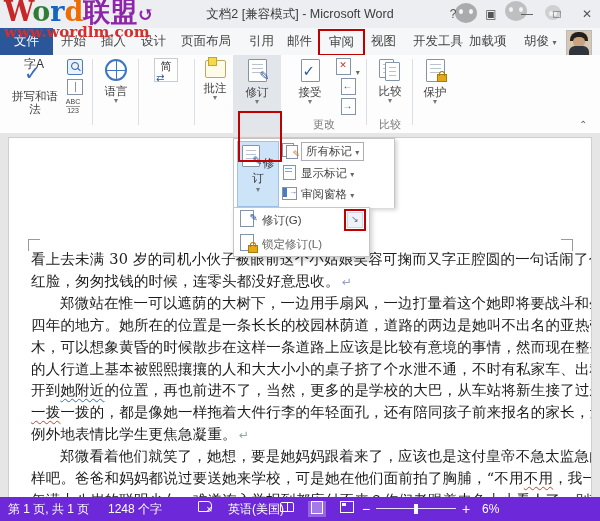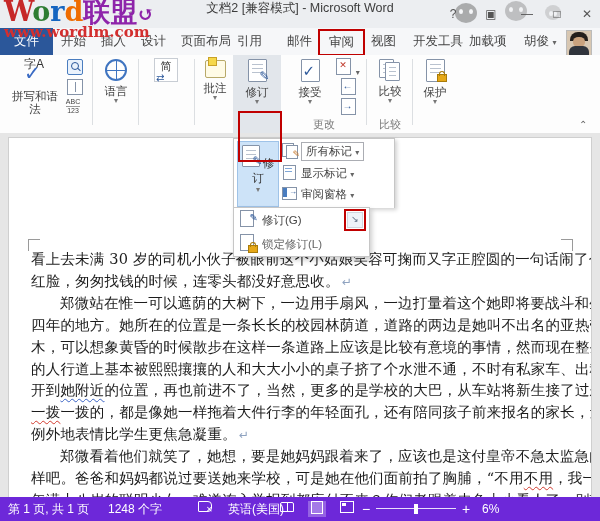--- a/index.html
+++ b/index.html
@@ -3,21 +3,21 @@
 <meta charset="utf-8">
 <style>
   html,body{margin:0;padding:0}
   body{width:600px;height:521px;position:relative;overflow:hidden;
        font-family:"Liberation Sans","DejaVu Sans",sans-serif;
        background:#e8eaed;-webkit-font-smoothing:antialiased}
   .abs{position:absolute}
 
   
   #titlebar{left:0;top:0;width:600px;height:28px;background:#eceef1;border-bottom:0;color:#454545}
-  #title-text{left:0;right:0;top:0;text-align:center;font-size:12.5px;color:#3c3c3c}
+  #title-text{left:0;right:0;top:6px;text-align:center;font-size:12.5px;color:#3c3c3c}
   .panda{width:22px;height:20px;border-radius:50%;background:#6a6a6a;opacity:.5}
   .panda:before{content:"";position:absolute;left:4px;top:6px;width:4px;height:5px;border-radius:50%;background:#fff}
   .panda:after{content:"";position:absolute;right:4px;top:6px;width:4px;height:5px;border-radius:50%;background:#fff}
   .winbtn{top:4px;width:26px;height:20px;text-align:center;font-size:12px;line-height:20px;color:#555}
   .qat-caret{top:8px;font-size:9px;color:#8a8a8a}
 
   
   #watermark{left:4px;top:-2px;z-index:60;pointer-events:none;line-height:1}
   #wm-line1{font-size:27px;font-weight:bold;letter-spacing:0px;font-family:"DejaVu Serif",serif}
   #wm-line1 .w{color:#c62828}#wm-line1 .o{color:#2e7d32}#wm-line1 .r{color:#1565c0}#wm-line1 .d{color:#ef6c00}
@@ -129,21 +129,21 @@
   <div id="wm-line2">www.wordlm.com</div>
 </div>
 
 <div class="abs" id="tabrow">
   <div id="tabs">
       <div class="tab file" style="left: 0px;">文件</div>
       <div class="tab" style="left: 52px;">开始</div>
       <div class="tab" style="left: 92px;">插入</div>
       <div class="tab" style="left: 132px;">设计</div>
       <div class="tab" style="left: 172px;">页面布局</div>
-      <div class="tab" style="left: 228px;">引用</div>
+      <div class="tab" style="left: 240px;">引用</div>
       <div class="tab" style="left: 278px;">邮件</div>
       <div class="tab boxed" style="left: 318px;">审阅</div>
       <div class="tab" style="left: 362px;">视图</div>
       <div class="tab" style="left: 404px;">开发工具</div>
       <div class="tab" style="left: 460px;">加载项</div>
     </div>
   <div id="user-chip" style="left:524px">
     <span>胡俊</span>
     <span class="dd">▾</span>
   </div>

